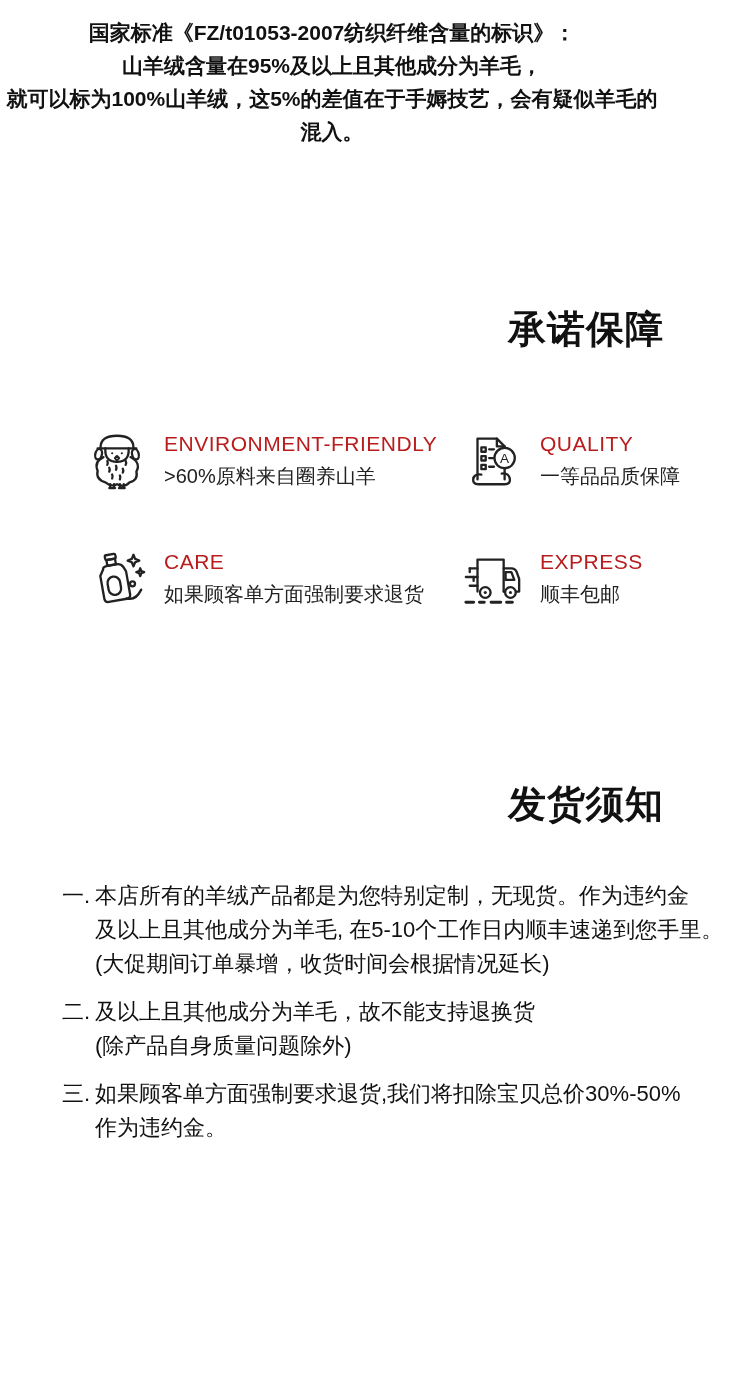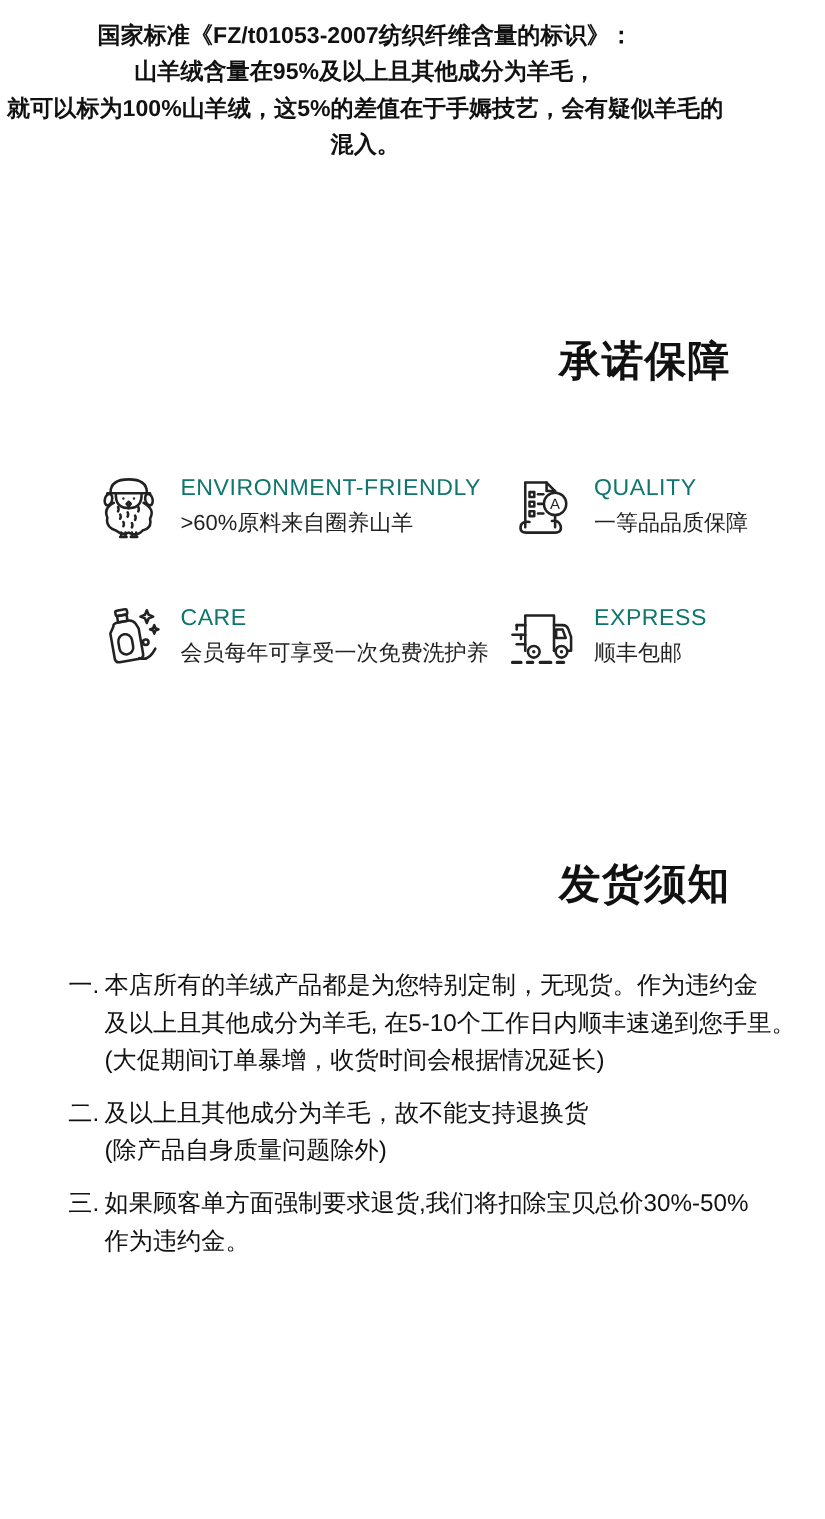--- a/index.html
+++ b/index.html
@@ -46,21 +46,21 @@
     row-gap: 56px;
     justify-content: start;
   }
   .g-item { display: flex; gap: 16px; align-items: flex-start; }
   .g-icon { width: 62px; height: 62px; flex: none; display: block; }
   .g-icon svg { display: block; }
   .g-title {
     font-size: 21px;
     line-height: 26px;
     letter-spacing: 0.5px;
-    color: #0f766e;
+    color: #b91c1c;
     margin-top: 2px;
     white-space: nowrap;
   }
   .g-desc {
     font-size: 20px;
     line-height: 28px;
     color: #222;
     margin-top: 5px;
     white-space: nowrap;
   }
@@ -153,21 +153,21 @@
             <rect x="22" y="31" width="13" height="19" rx="6.5"></rect>
           </g>
           <path d="M49 8 l1.7 4.3 L55 14 l-4.3 1.7 L49 20 l-1.7 -4.3 L43 14 l4.3 -1.7 Z"></path>
           <path d="M56 22 l1.1 2.9 L60 26 l-2.9 1.1 L56 30 l-1.1 -2.9 L52 26 l2.9 -1.1 Z"></path>
           <circle cx="48" cy="38" r="2.6"></circle>
           <path d="M42 53 q9 3 15 -9"></path>
         </svg>
       </span>
       <div class="g-text">
         <div class="g-title">CARE</div>
-        <div class="g-desc">会员每年可享受一次免费洗护养</div>
+        <div class="g-desc">如果顾客单方面强制要求退货</div>
       </div>
     </div>
 
     <div class="g-item">
       <span class="g-icon">
         <svg width="62" height="62" viewBox="0 0 64 64" class="ico">
           <path d="M16 46 V13 h27 v33"></path>
           <path d="M43 22 h8 q4 0 5.5 4 l2.5 7 v13 h-16"></path>
           <path d="M45 26 h6 l3 8 h-9 z"></path>
           <line x1="8" y1="22" x2="16" y2="22"></line>

